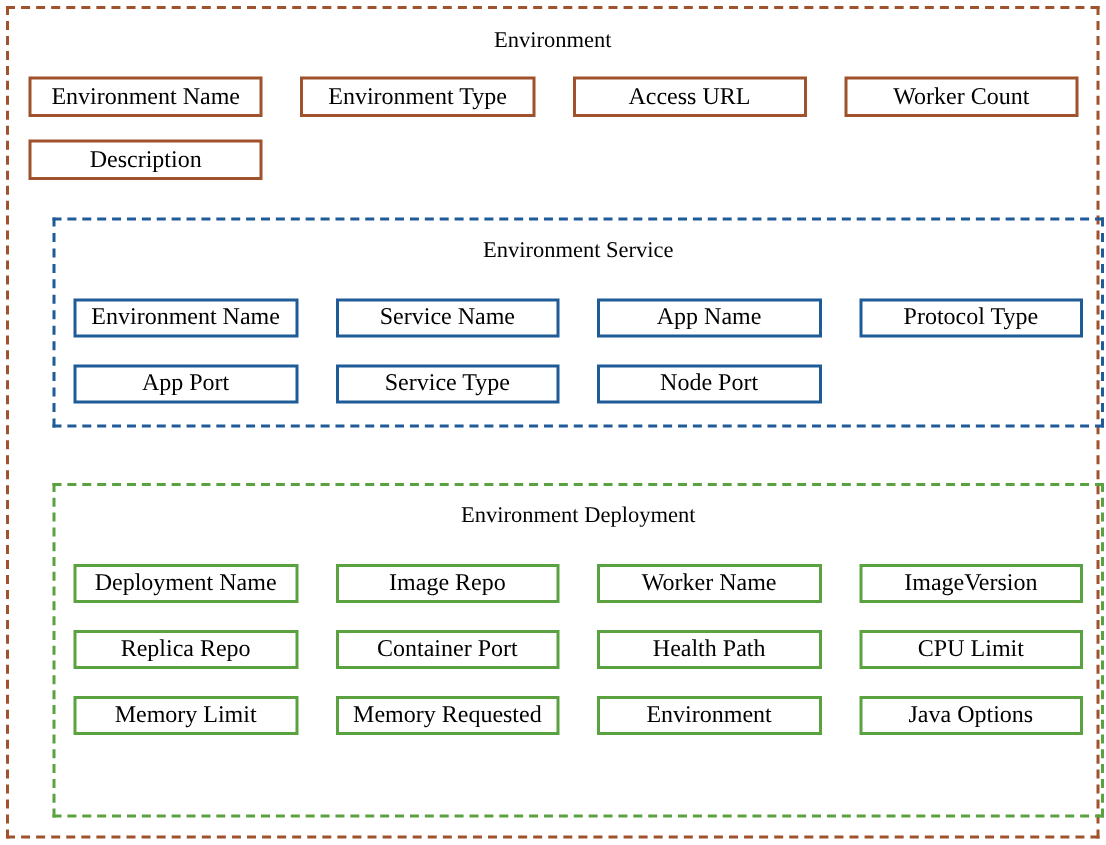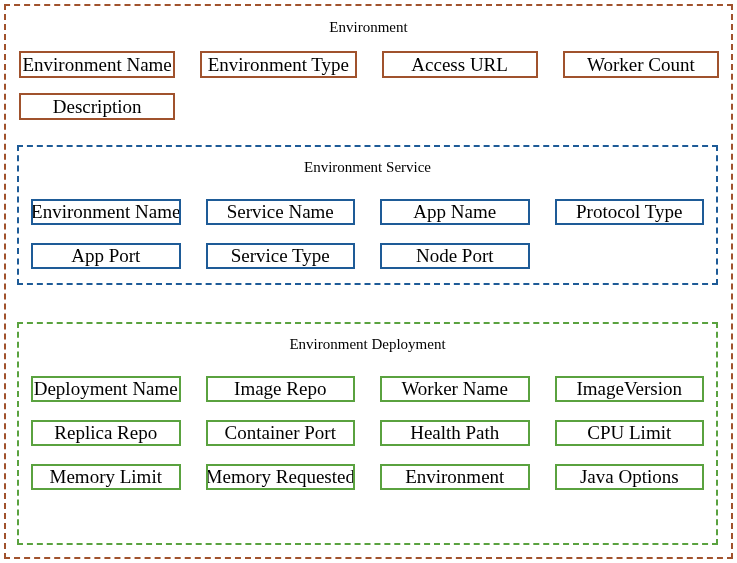--- a/index.html
+++ b/index.html
@@ -33,40 +33,40 @@
   }
   .grid-env {
     position: absolute;
     left: 13px; top: 45px;
     width: 700px;
     row-gap: 15px;
   }
   .grid-env .fbox { height: 27px; }
   .section {
     position: absolute;
-    left: 11px;
+    left: 29px;
     width: 701px;
     border: 2px dashed var(--accent);
   }
   .section-service { top: 139px; height: 140px; }
   .section-deploy  { top: 316px; height: 223px; }
   .section > .sec-title { top: 11px; }
   .section > .grid {
     position: absolute;
     left: 12px; right: 12px; top: 52px;
     row-gap: 18px;
   }
   .fbox {
     height: 26px;
     border: 2px solid var(--accent);
     background: #ffffff;
     display: flex;
     align-items: center;
     justify-content: center;
-    font-size: 19px;
+    font-size: 16px;
     white-space: nowrap;
     overflow: hidden;
   }
 </style>
 </head>
 <body>
 
 <div class="outer" style="--accent: #A0522D;">
 
   <div class="sec-title">Environment</div>

